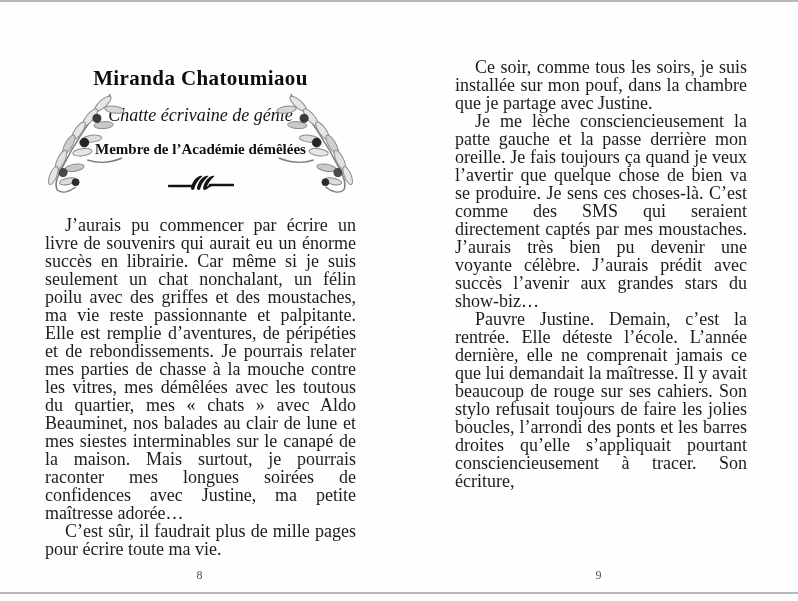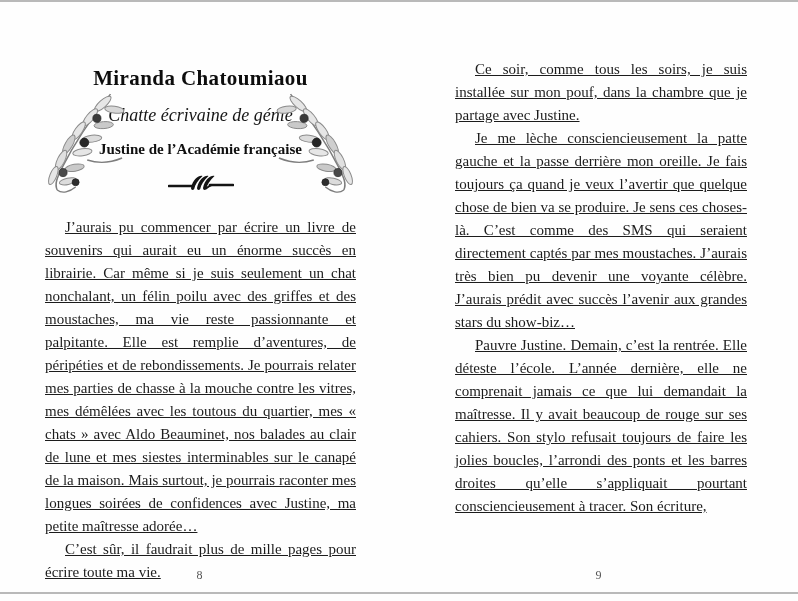--- a/index.html
+++ b/index.html
@@ -78,25 +78,24 @@
 
   
   .body-text {
     position: absolute;
     color: #1c1c1c;
   }
   .page-left  .body-text { left: 45px; top: 214px; width: 311px; }
   .page-right .body-text { left: 56px; top: 56px;  width: 292px; }
   .body-text p {
     margin: 0;
-    font-size: 15px;
-    line-height: 23px;
+    font-size: 18px;
+    line-height: 18px;
     text-align: justify;
     text-indent: 20px;
-    text-decoration: underline;
   }
 
   .pagenum {
     position: absolute;
     top: 566px;
     left: 0;
     width: 100%;
     text-align: center;
     font-size: 12px;
     color: #555555;
@@ -146,21 +145,21 @@
     <header class="chapter-header">
       <svg class="branch branch-left" viewBox="0 0 95 115">
         <use href="#olive-branch"></use>
       </svg>
       <svg class="branch branch-right" viewBox="0 0 95 115">
         <use href="#olive-branch"></use>
       </svg>
 
       <h1 class="author-name">Miranda Chatoumiaou</h1>
       <div class="subtitle">Chatte écrivaine de génie</div>
-      <div class="affiliation">Justine de l’Académie française</div>
+      <div class="affiliation">Membre de l’Académie démêlées</div>
 
       <div class="divider-wrap">
         <svg width="66" height="22" viewBox="0 0 66 22">
           <path d="M1,13 H24" stroke="#141414" stroke-width="2.6" stroke-linecap="round" fill="none"></path>
           <path d="M42,12 H65" stroke="#141414" stroke-width="2.6" stroke-linecap="round" fill="none"></path>
           <path d="M23,15 C25,6 31,2 34.5,3 C30,7 27,12 26.2,16 C25,17.6 23,17 23,15 Z" fill="#141414"></path>
           <path d="M29,15 C31,6 37,2 40.5,3 C36,7 33,12 32.2,16 C31,17.6 29,17 29,15 Z" fill="#141414"></path>
           <path d="M35,15 C37,6 43,2 46.5,3 C42,7 39,12 38.2,16 C37,17.6 35,17 35,15 Z" fill="#141414"></path>
           <path d="M38,15.5 C40,14 41.5,13 43.5,12.2" stroke="#141414" stroke-width="1.8" fill="none" stroke-linecap="round"></path>
         </svg>

